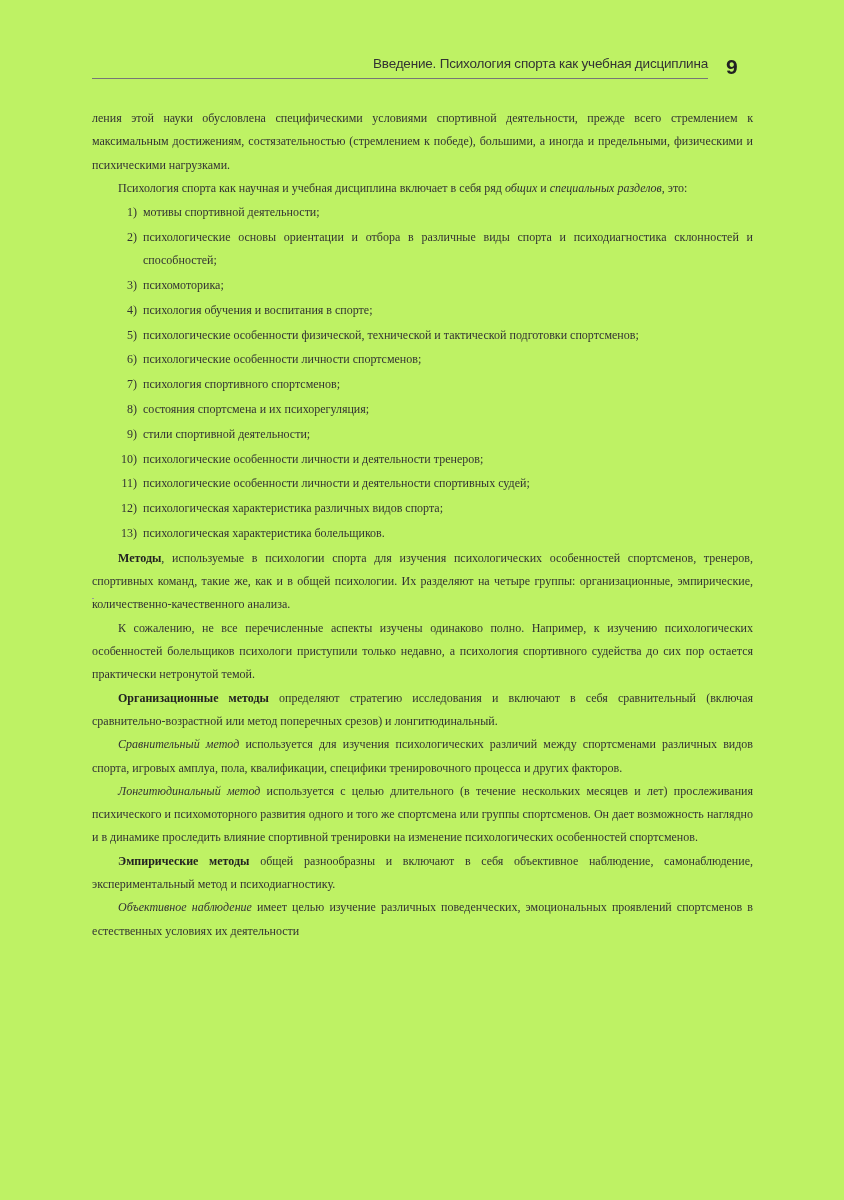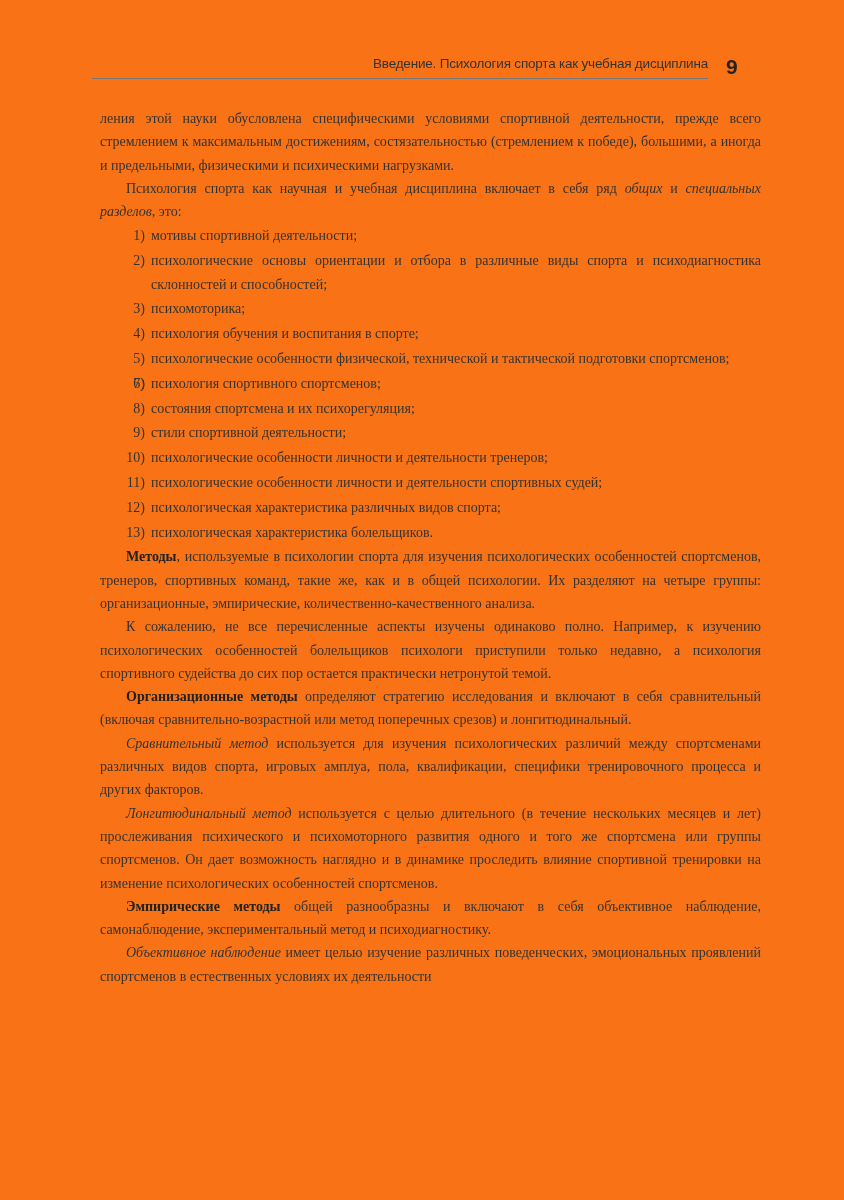--- a/index.html
+++ b/index.html
@@ -1,36 +1,36 @@
 <!DOCTYPE html>
 <html><head>
 <meta charset="utf-8">
 <style>
   html, body { margin: 0; padding: 0; background: #ffffff; }
   body { width: 844px; height: 1200px; position: relative; overflow: hidden; }
-  .page { position: absolute; left: 0; top: 0; width: 844px; height: 1200px; background: #f97316; }
+  .page { position: absolute; left: 0; top: 0; width: 844px; height: 1200px; background: #bef264; }
   .running-head {
     position: absolute; left: 92px; top: 56px; width: 616px; height: 22px;
     border-bottom: 1.5px solid #777;
     text-align: right;
     font-family: "Liberation Sans", sans-serif;
     font-size: 13.5px; color: #333;
     line-height: 22px;
     letter-spacing: -0.2px;
   }
   .running-head span { position: relative; top: -3px; }
   .page-number {
     position: absolute; left: 726px; top: 55px;
     font-family: "Liberation Sans", sans-serif;
     font-weight: bold; font-size: 21px; color: #222;
   }
   .body {
-    position: absolute; left: 100px; top: 107px; width: 661px;
+    position: absolute; left: 92px; top: 107px; width: 661px;
     font-family: "Liberation Serif", serif;
-    font-size: 14px; line-height: 23.3px; color: #333;
+    font-size: 12px; line-height: 23.3px; color: #333;
     text-align: justify;
   }
   .body p { margin: 0; text-indent: 26px; }
   .body p.noindent { text-indent: 0; }
   .body em { font-style: italic; }
   .body strong { font-weight: bold; color: #222; }
   ol.sections { list-style: none; margin: 1px 0 1px 0; padding: 0; }
   ol.sections li { position: relative; padding-left: 51px; margin: 0 0 1.5px 0; text-align: justify; }
   ol.sections li .num { position: absolute; right: calc(100% - 45px); top: 0; text-align: right; white-space: nowrap; }
   .stray-mark { position: absolute; left: 92px; top: 598px; width: 2px; height: 1px; background: #999; }
@@ -52,21 +52,21 @@
     <p class="noindent">ления этой науки обусловлена специфическими условиями спортивной деятельности, прежде всего стремлением к максимальным достижениям, состязательностью (стремлением к победе), большими, а иногда и предельными, физическими и психическими нагрузками.</p>
 
     <p><span>Психология спорта как научная и учебная дисциплина включает в себя ряд </span><em>общих</em><span> и </span><em>специальных разделов</em><span>, это:</span></p>
 
     <ol class="sections">
       <li><span class="num">1)</span><span>мотивы спортивной деятельности;</span></li>
       <li><span class="num">2)</span><span>психологические основы ориентации и отбора в различные виды спорта и психодиагностика склонностей и способностей;</span></li>
       <li><span class="num">3)</span><span>психомоторика;</span></li>
       <li><span class="num">4)</span><span>психология обучения и воспитания в спорте;</span></li>
       <li><span class="num">5)</span><span>психологические особенности физической, технической и тактической подготовки спортсменов;</span></li>
-      <li><span class="num">6)</span></li>
+      <li><span class="num">6)</span><span>психологические особенности личности спортсменов;</span></li>
       <li><span class="num">7)</span><span>психология спортивного спортсменов;</span></li>
       <li><span class="num">8)</span><span>состояния спортсмена и их психорегуляция;</span></li>
       <li><span class="num">9)</span><span>стили спортивной деятельности;</span></li>
       <li><span class="num">10)</span><span>психологические особенности личности и деятельности тренеров;</span></li>
       <li><span class="num">11)</span><span>психологические особенности личности и деятельности спортивных судей;</span></li>
       <li><span class="num">12)</span><span>психологическая характеристика различных видов спорта;</span></li>
       <li><span class="num">13)</span><span>психологическая характеристика болельщиков.</span></li>
     </ol>
 
     <p><strong>Методы</strong><span>, используемые в психологии спорта для изучения психологических особенностей спортсменов, тренеров, спортивных команд, такие же, как и в общей психологии. Их разделяют на четыре группы: организационные, эмпирические, количественно-качественного анализа.</span></p>

